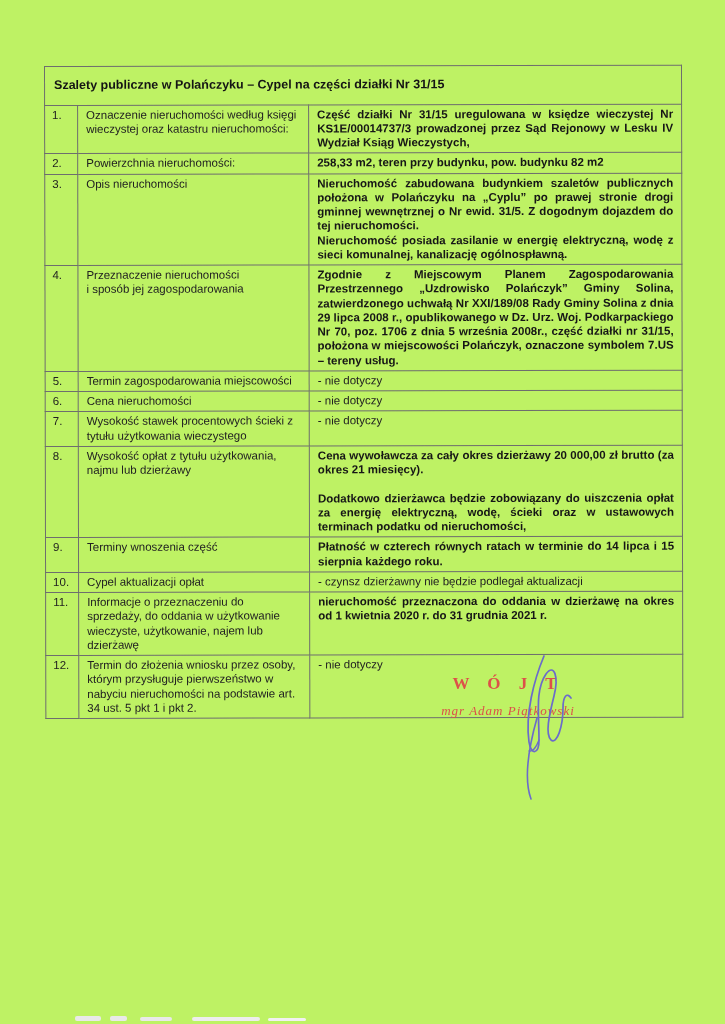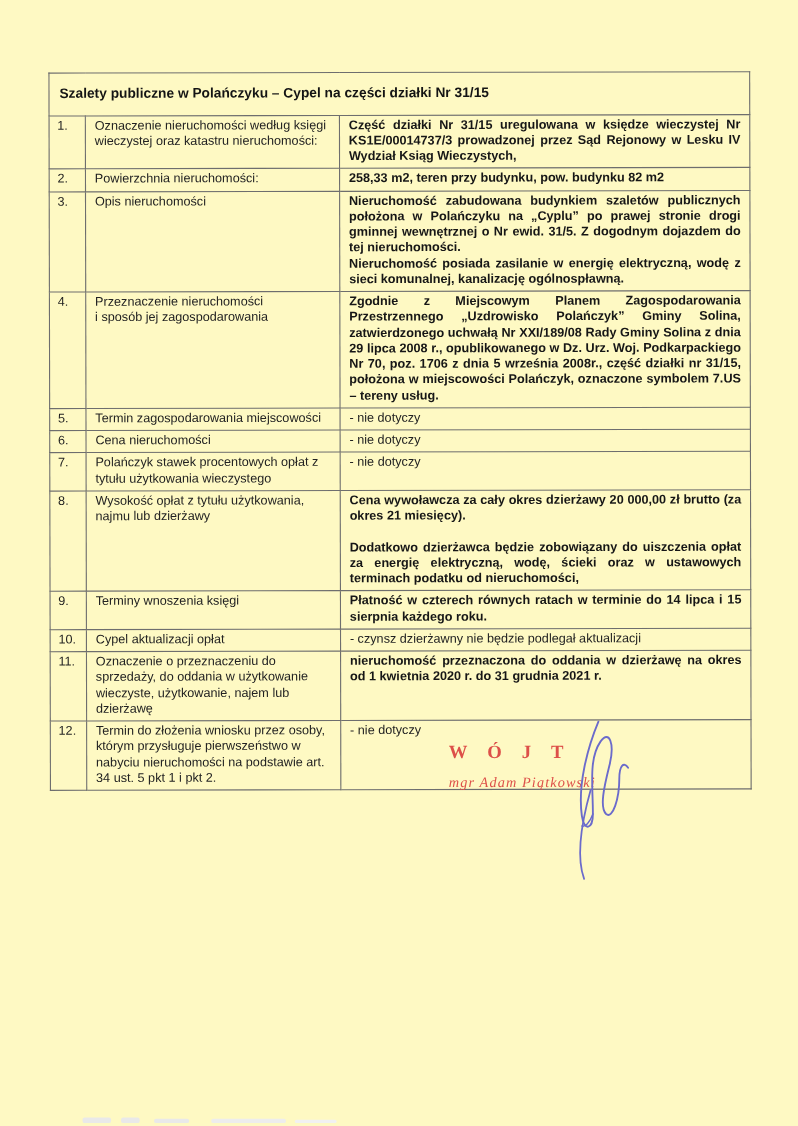--- a/index.html
+++ b/index.html
@@ -6,21 +6,21 @@
   body{
     width:725px;height:1024px;
     background:#ffffff;
     font-family:"Liberation Sans","DejaVu Sans",sans-serif;
     color:#1f1f1f;
     position:relative;
     overflow:hidden;
   }
   .paper{
     position:absolute;inset:0;
-    background:#fef9c3;
+    background:#bef264;
   }
   .doc-table{
     position:absolute;
     left:44px;top:66px;width:637px;
     border-collapse:collapse;
     table-layout:fixed;
     transform:rotate(-0.12deg);
     transform-origin:left top;
   }
   .doc-table td, .doc-table th{
@@ -39,20 +39,21 @@
     padding:11px 8px 11px 9px;
     color:#141414;
   }
   td.num{padding-left:7px;}
   td.label{white-space:pre-line;color:#222;margin-left:46px;}
   td.value{white-space:pre-line;color:#222;}
   td.value.b{font-weight:700;text-align:justify;color:#161616;}
   .sig-block{
     position:absolute;
     left:408px;top:668px;width:200px;height:140px;
+    text-align:center;
   }
   .stamp-title{
     font-family:"Liberation Serif","DejaVu Serif",serif;
     font-weight:700;
     font-size:17px;
     letter-spacing:7px;
     color:#dd5049;
     margin-top:6px;
   }
   .stamp-name{
@@ -130,47 +131,47 @@
     </tr>
 
     <tr>
       <td class="num">6.</td>
       <td class="label">Cena nieruchomości</td>
       <td class="value">- nie dotyczy</td>
     </tr>
 
     <tr>
       <td class="num">7.</td>
-      <td class="label">Polańczyk stawek procentowych opłat z tytułu użytkowania wieczystego</td>
+      <td class="label">Wysokość stawek procentowych ścieki z tytułu użytkowania wieczystego</td>
       <td class="value">- nie dotyczy</td>
     </tr>
 
     <tr>
       <td class="num">8.</td>
       <td class="label">Wysokość opłat z tytułu użytkowania, najmu lub dzierżawy</td>
       <td class="value b">Cena wywoławcza za cały okres dzierżawy 20 000,00 zł brutto (za okres 21 miesięcy).
 
 Dodatkowo dzierżawca będzie zobowiązany do uiszczenia opłat za energię elektryczną, wodę, ścieki oraz w ustawowych terminach podatku od nieruchomości,</td>
     </tr>
 
     <tr>
       <td class="num">9.</td>
-      <td class="label">Terminy wnoszenia księgi</td>
+      <td class="label">Terminy wnoszenia część</td>
       <td class="value b">Płatność w czterech równych ratach w terminie do 14 lipca i 15 sierpnia każdego roku.</td>
     </tr>
 
     <tr>
       <td class="num">10.</td>
       <td class="label">Cypel aktualizacji opłat</td>
       <td class="value">- czynsz dzierżawny nie będzie podlegał aktualizacji</td>
     </tr>
 
     <tr>
       <td class="num">11.</td>
-      <td class="label">Oznaczenie o przeznaczeniu do sprzedaży, do oddania w użytkowanie wieczyste, użytkowanie, najem lub dzierżawę</td>
+      <td class="label">Informacje o przeznaczeniu do sprzedaży, do oddania w użytkowanie wieczyste, użytkowanie, najem lub dzierżawę</td>
       <td class="value b">nieruchomość przeznaczona do oddania w dzierżawę na okres od 1 kwietnia 2020 r. do 31 grudnia 2021 r.</td>
     </tr>
 
     <tr>
       <td class="num">12.</td>
       <td class="label">Termin do złożenia wniosku przez osoby, którym przysługuje pierwszeństwo w nabyciu nieruchomości na podstawie art. 34 ust. 5 pkt 1 i pkt 2.</td>
       <td class="value">- nie dotyczy</td>
     </tr>
   </tbody>
   </table>

